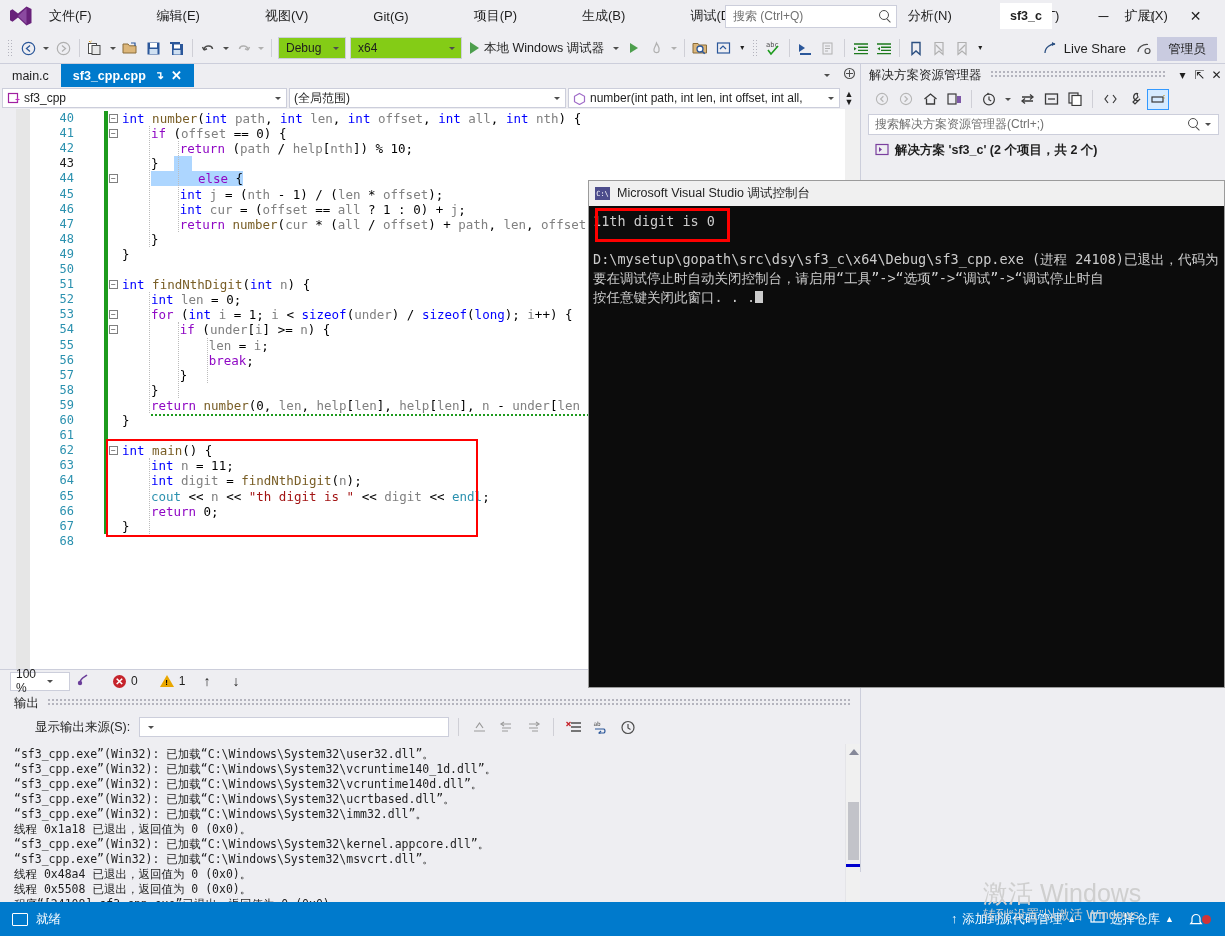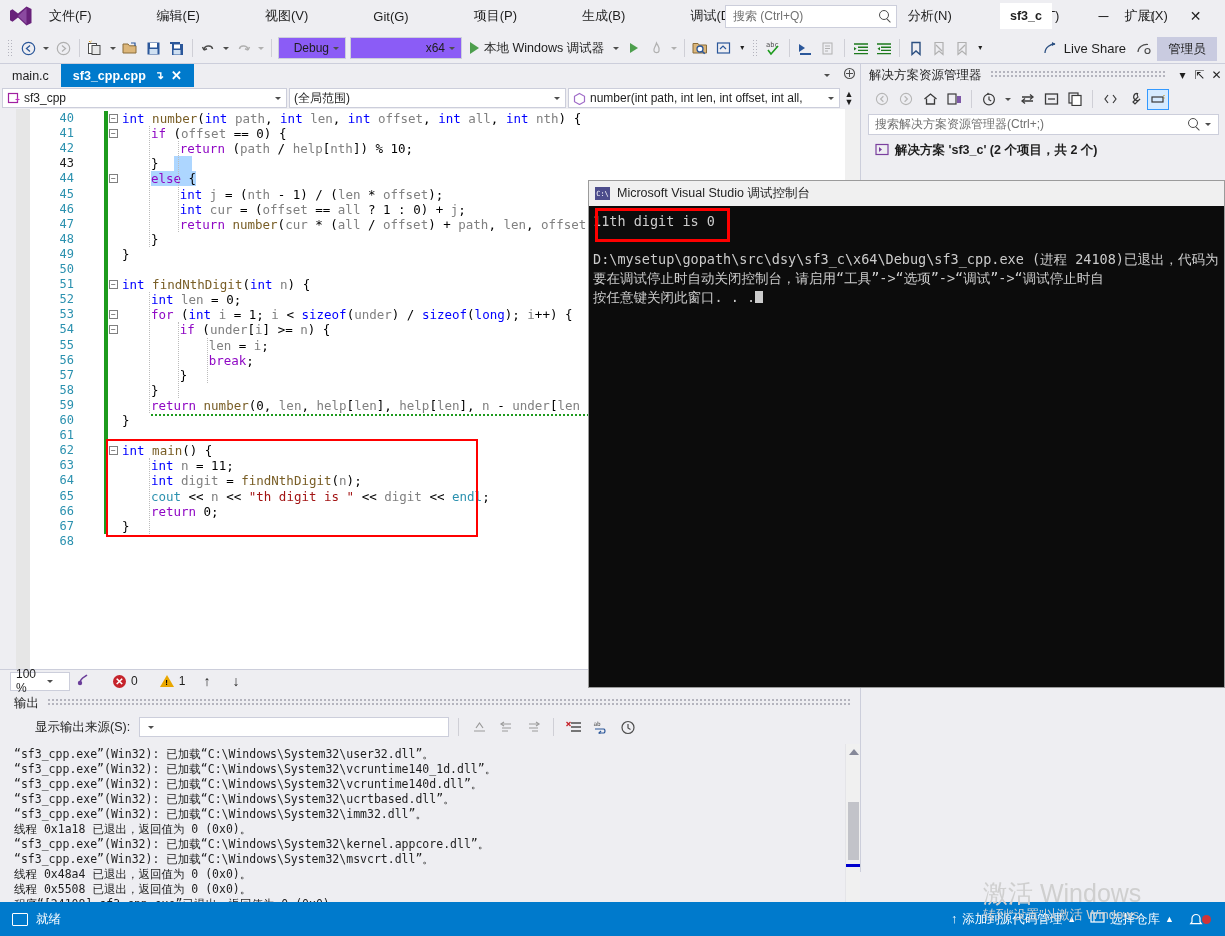--- a/index.html
+++ b/index.html
@@ -52,22 +52,22 @@
   .tb-grip { width:7px; height:18px; margin:0 3px;
     background-image:radial-gradient(#b4b4be 40%, transparent 41%);
     background-size:3px 3px; }
   .tbi { width:23px; height:23px; display:flex; align-items:center; justify-content:center;
     position:relative; color:#2b579a; }
   .tb-sep { width:1px; height:18px; background:#cfcfd6; margin:0 4px; }
   .caret { width:0;height:0;border-left:3px solid transparent;border-right:3px solid transparent;
     border-top:3.5px solid #4d4d4d; margin:0 3px; }
   .caret.dim { border-top-color:#b0b0b0; }
   .combo {
-    height:22px; background:#8b5cf6; border:1px solid #cccedb; display:flex; align-items:center;
-    padding:0 3px 0 7px; font-size:12px; color:#1e1e1e; margin:0 2px;text-align:right;
+    height:22px; background:#84cc16; border:1px solid #cccedb; display:flex; align-items:center;
+    padding:0 3px 0 7px; font-size:12px; color:#1e1e1e; margin:0 2px;
   }
   .combo .ctext { flex:1; white-space:nowrap; }
   .combo .cdrop { width:13px; display:flex; justify-content:center; }
   .run-btn { display:flex; align-items:center; gap:5px; padding:0 6px; height:23px; font-size:12.5px;}
   .tri-play { width:0;height:0;border-left:9px solid #4d9e4d;border-top:6px solid transparent;border-bottom:6px solid transparent;}
   .tri-play.small { border-left:8px solid #4d9e4d; border-top:5px solid transparent;border-bottom:5px solid transparent;}
   #liveshare { display:flex; align-items:center; gap:5px; font-size:13px; padding:0 6px; height:23px;}
   #admin-chip { position:absolute; right:8px; top:4px; width:60px; height:24px; background:#c9cbe0;
     display:flex; align-items:center; justify-content:center; font-size:12.5px; color:#1e1e1e;}
 
@@ -100,21 +100,21 @@
   #gutter { position:absolute; left:14px; top:0; width:48px; height:100%; background:#fff; }
   .ln { position:absolute; right:4px; color:#2b91af; font-size:12px; font-family:"DejaVu Sans Mono", monospace;}
   .ln.cur { color:#1e1e1e; }
   #changebar { position:absolute; left:88px; top:0; width:4px; background:#1d9b1d; }
   .fold { position:absolute; left:93px; width:9px; height:9px; border:1px solid #808080; background:#fff;
      font-size:8px; line-height:7px; text-align:center; color:#505050; font-family:"DejaVu Sans Mono", monospace;}
   .codeline { position:absolute; left:106px; white-space:pre; }
   .kw { color:#0000ff; } .kw2 { color:#8f08c4; } .typ { color:#2b91af; }
   .fn { color:#795e26; } .str { color:#a31515; } .num { color:#000; }
   .var { color:#808080; } .op { color:#000; }
-  .sel { background:#add6ff; }
+  .sel { background:#add6ff;padding-left:47px; }
   .squig { border-bottom:2px dotted #1d9b1d; padding-bottom:1px; }
   .guide { position:absolute; width:1px; border-left:1px dotted #bcbcbc; }
 
   #redbox-main { position:absolute; border:2.5px solid #ff0000; pointer-events:none; }
 
   #editor-vscroll { position:absolute; right:0; top:45px; width:15px; height:560px; background:#f0f0f0; }
 
   
   #zoomstrip { position:absolute; top:605px; left:0; width:860px; height:23px; background:#eeeef2;
     display:flex; align-items:center; border-top:1px solid #cccedb; font-size:12px; }

